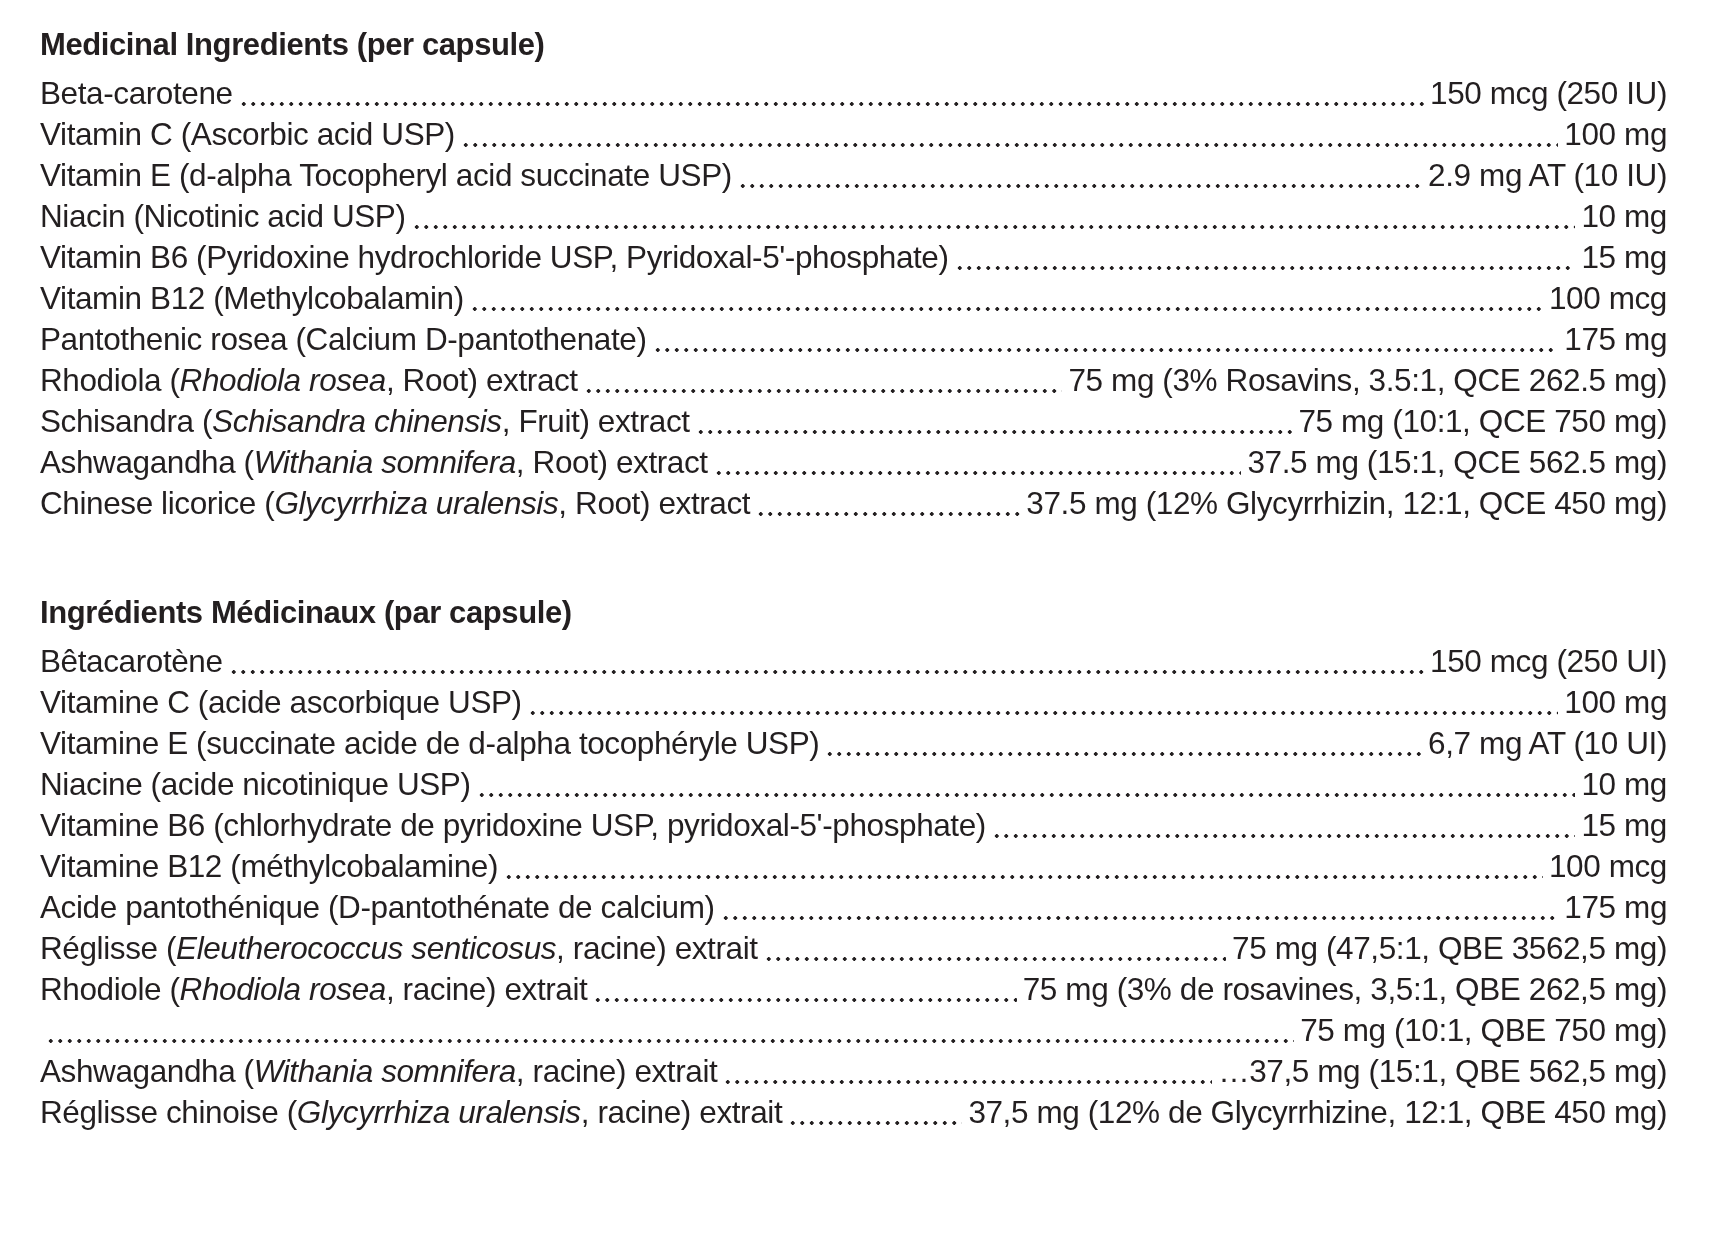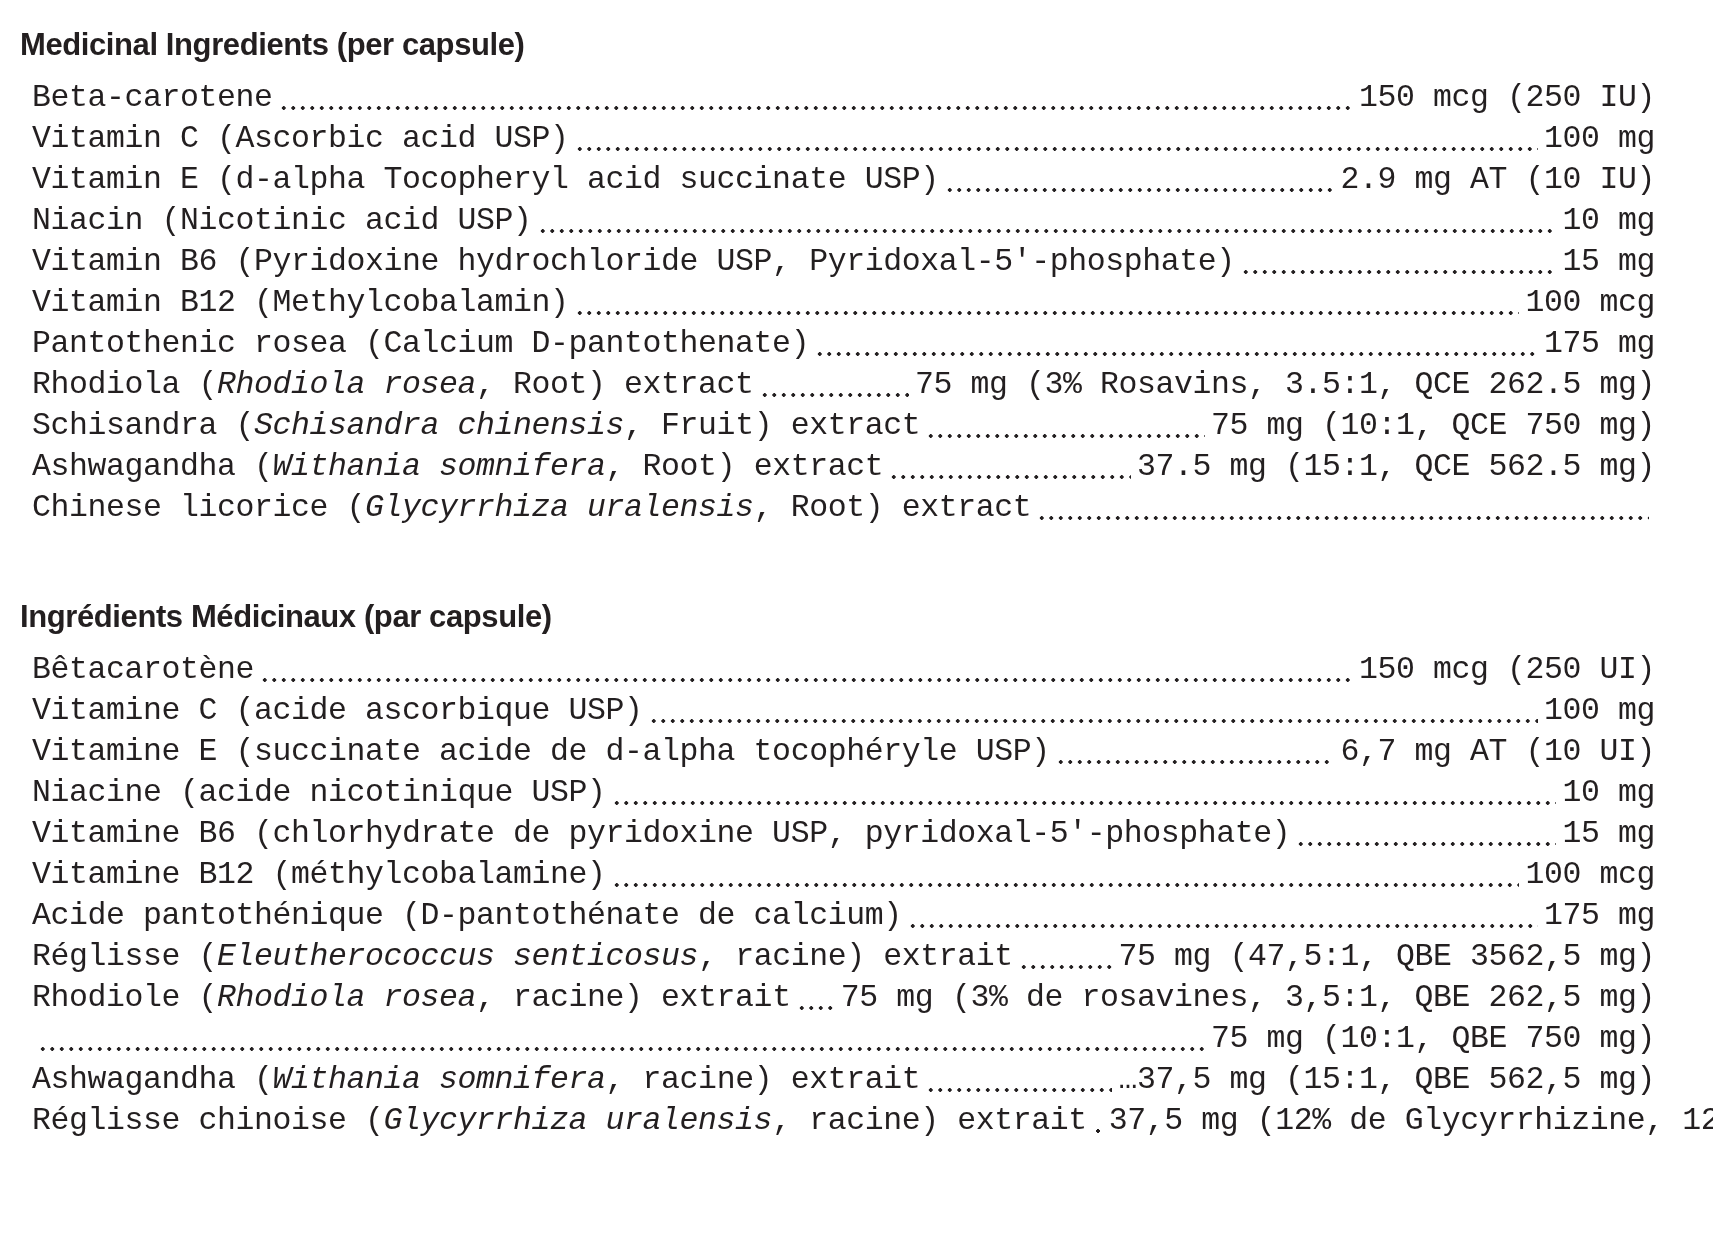--- a/index.html
+++ b/index.html
@@ -9,35 +9,35 @@
   }
   body {
     width: 1713px;
     height: 1253px;
     overflow: hidden;
   }
   .sheet {
     box-sizing: border-box;
     width: 1713px;
     height: 1253px;
-    padding: 24px 46px 0 20px;
+    padding: 24px 46px 0 40px;
     color: #231f20;
     font-family: "Liberation Sans", sans-serif;
     letter-spacing: -0.4px;
   }
   .section { margin: 0; }
   .section + .section { margin-top: 68px; }
   .heading {
     font-size: 31px;
     font-weight: bold;
     line-height: 41px;
     margin: 0 0 8px 0;
     white-space: nowrap;
   }
-  .rows { margin: 12px; font-family: Liberation Mono, monospace; }
+  .rows { margin: 0; }
   .row {
     display: flex;
     align-items: baseline;
     height: 41px;
     font-size: 31.5px;
     line-height: 41px;
     white-space: nowrap;
   }
   .name, .value { white-space: nowrap; }
   .name i { font-style: italic; }
@@ -114,20 +114,21 @@
           <span class="value">75 mg (10:1, QCE 750 mg)</span>
         </div>
         <div class="row">
           <span class="name"><span>Ashwagandha (</span><i>Withania somnifera</i><span>, Root) extract </span></span>
           <span class="leader"></span>
           <span class="value">37.5 mg (15:1, QCE 562.5 mg)</span>
         </div>
         <div class="row">
           <span class="name"><span>Chinese licorice (</span><i>Glycyrrhiza uralensis</i><span>, Root) extract </span></span>
           <span class="leader"></span>
+          <span class="value">37.5 mg (12% Glycyrrhizin, 12:1, QCE 450 mg)</span>
         </div>
       </div>
   </div>
 
   <div class="section">
     <h2 class="heading">Ingrédients Médicinaux (par capsule)</h2>
     <div class="rows">
         <div class="row">
           <span class="name"><span>Bêtacarotène </span></span>
           <span class="leader"></span>

